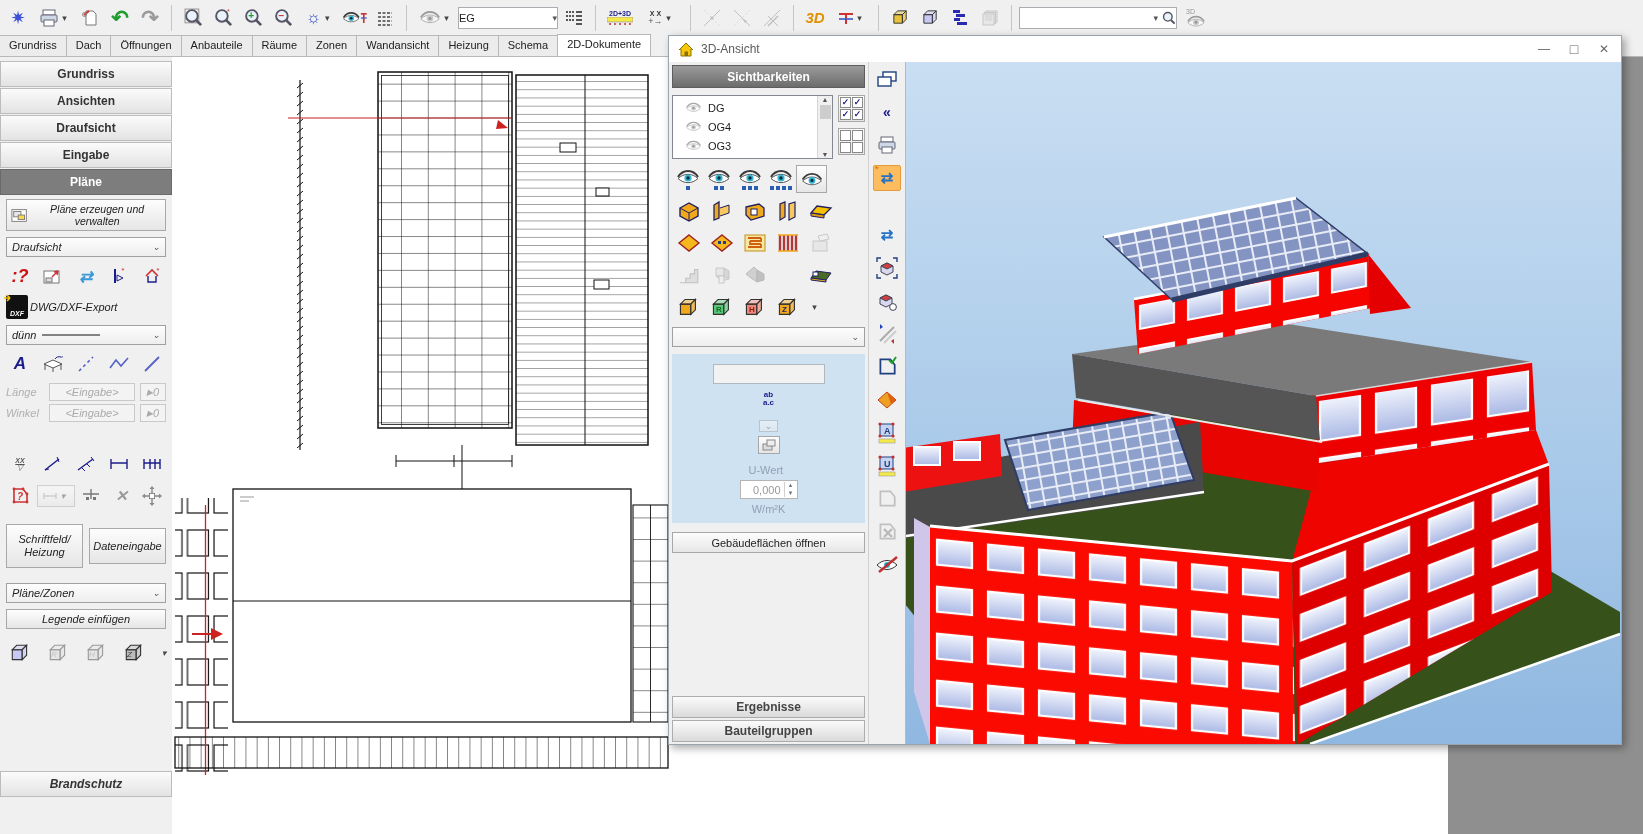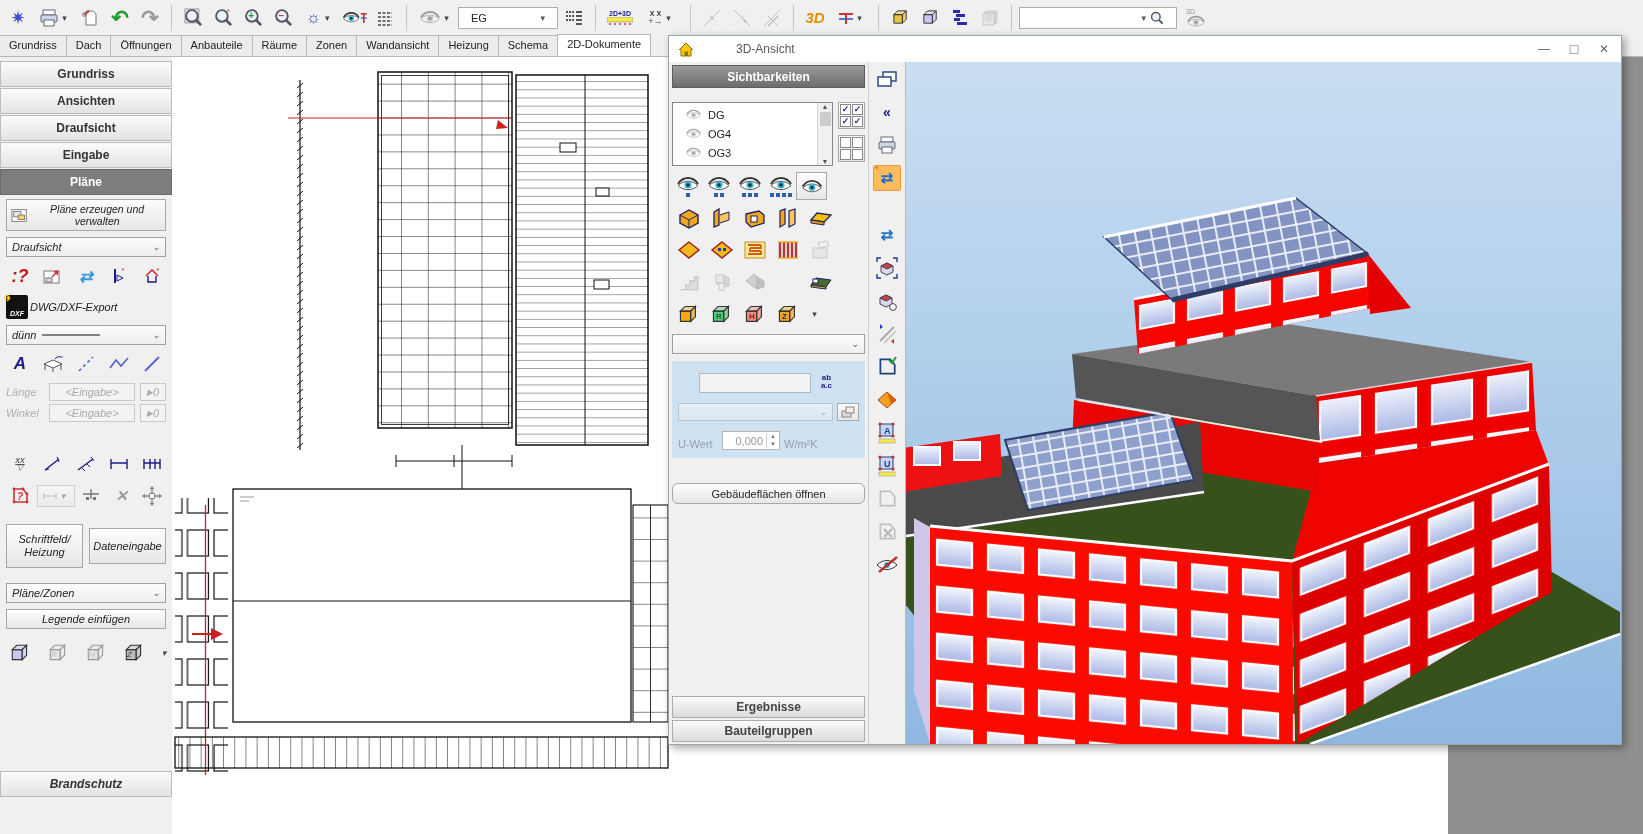--- a/index.html
+++ b/index.html
@@ -7,21 +7,21 @@
   *{box-sizing:border-box;}
   
   #toolbar{position:absolute;left:0;top:0;width:1643px;height:35px;background:#f0f0f0;
     display:flex;align-items:center;padding:0 4px;gap:2px;}
   .tbtn{width:28px;height:28px;display:flex;align-items:center;justify-content:center;
     border:1px solid transparent;border-radius:2px;position:relative;flex:none;}
   .tsep{width:1px;height:26px;background:#c6c6c6;margin:0 5px;flex:none;}
   .drop{font-size:9px;color:#444;margin-left:1px;flex:none;width:10px;text-align:center;}
   .glyph{font-size:18px;line-height:1;}
   .combo{height:22px;background:#fff;border:1px solid #abadb3;display:flex;align-items:center;
-    padding:0 12px;font-size:11px;color:#222;position:relative;flex:none;}
+    padding:0 0;font-size:11px;color:#222;position:relative;flex:none;}
   .combo .carr{margin-left:auto;font-size:9px;color:#555;padding-left:6px;}
   .stack{display:flex;flex-direction:column;align-items:center;line-height:1;}
   .grayed{opacity:.45;filter:grayscale(1);}
   
   #tabbar{position:absolute;left:0;top:35px;width:1643px;height:22px;background:#f0f0f0;
     display:flex;align-items:flex-end;border-bottom:1px solid #b8b8b8;}
   .tab{padding:3px 9px 3px;border:1px solid #b8b8b8;border-bottom:none;background:#ececec;
     margin-left:-1px;font-size:11px;color:#222;height:21px;flex:none;}
   .tab.active{background:#fff;height:22px;position:relative;z-index:2;}
   
@@ -40,33 +40,33 @@
   .sel .carr{margin-left:auto;font-size:9px;color:#555;}
   .inp-dis{background:#f3f3f3;border:1px solid #c9c9c9;color:#aaa;height:18px;
     display:flex;align-items:center;justify-content:center;font-size:11px;}
   .lbl-dis{color:#b0b0b0;font-size:11px;}
   
   #canvas{position:absolute;left:172px;top:57px;width:1276px;height:777px;background:#fff;}
   #mdi-gray{position:absolute;left:1448px;top:57px;width:195px;height:777px;background:#8f8f8f;}
   
   #win3d{position:absolute;left:668px;top:35px;width:954px;height:710px;background:#f0f0f0;
     border:1px solid #9aa4ae;box-shadow:3px 3px 8px rgba(0,0,0,.35);display:flex;flex-direction:column;}
-  #titlebar{height:26px;background:#fff;display:flex;align-items:center;padding:0 2px 0 8px;flex:none;gap:35px;}
+  #titlebar{height:26px;background:#fff;display:flex;align-items:center;padding:0 2px 0 8px;flex:none;}
   #titlebar .ttl{color:#5a5a5a;font-size:12px;margin-left:6px;}
   .wbtn{width:30px;height:22px;display:flex;align-items:center;justify-content:center;
     color:#666;font-size:12px;}
   #wincontent{flex:1;display:flex;min-height:0;}
   #panel3d{width:200px;background:#f0f0f0;display:flex;flex-direction:column;
     padding:3px 3px 2px;border-right:1px solid #d0d0d0;}
   .hdr-dark{height:23px;background:linear-gradient(#9b9b9b,#6c6c6c);border:1px solid #5d5d5d;
     color:#fff;font-weight:bold;font-size:12px;display:flex;align-items:center;justify-content:center;}
   .hdr-lite{height:22px;background:linear-gradient(#fbfbfb,#dadada);border:1px solid #adadad;
     color:#444;font-weight:bold;font-size:12px;display:flex;align-items:center;justify-content:center;
     margin-top:2px;}
-  #layerrow{display:flex;margin-top:14px;gap:5px;}
+  #layerrow{display:flex;margin-top:7px;gap:5px;}
   #layerbox{flex:1;background:#fff;border:1px solid #828790;height:64px;display:flex;}
   #layeritems{flex:1;padding:2px 0 0 12px;}
   .layer{display:flex;align-items:center;height:19px;gap:6px;font-size:11px;}
   #lscroll{width:15px;background:#f0f0f0;border-left:1px solid #d5d5d5;display:flex;
     flex-direction:column;align-items:center;font-size:7px;color:#555;}
   #lscroll .thumb{width:11px;height:14px;background:#cdcdcd;margin:2px 0;}
   .minicol{display:flex;flex-direction:column;gap:6px;}
   .gridbtn{width:27px;height:27px;display:grid;grid-template-columns:11px 11px;
     grid-template-rows:11px 11px;gap:1px;align-content:center;justify-content:center;}
   .cb{width:11px;height:11px;border:1px solid #8a8a8a;background:#fff;font-size:9px;
@@ -74,28 +74,28 @@
   #eyerow{display:flex;margin-top:6px;}
   .eyebtn{width:31px;height:28px;display:flex;flex-direction:column;align-items:center;
     justify-content:center;gap:1px;}
   .dots{display:flex;gap:2px;height:4px;}
   .dots i{width:4px;height:4px;background:#2a5fb0;display:block;}
   .igrid-row{display:flex;margin-top:4px;}
   .icell{width:33px;height:28px;display:flex;align-items:center;justify-content:center;flex:none;}
   #emptycombo{margin-top:6px;}
   #bluepanel{margin-top:7px;background:#cfe2f1;padding:10px 6px 8px;display:flex;
     flex-direction:column;gap:10px;}
-  .bp-row{display:flex;align-items:flex-end;gap:4px;}
+  .bp-row{display:flex;align-items:center;gap:4px;flex-direction:column;}
   #fmtbtn{width:24px;height:22px;display:flex;flex-direction:column;align-items:center;
     line-height:1;color:#1b1b8c;font-size:8px;font-weight:bold;justify-content:center;}
   .spin{width:58px;height:19px;background:#fff;border:1px solid #b5b5b5;display:flex;align-items:center;}
   .spin .v{flex:1;text-align:right;padding-right:3px;color:#9a9a9a;}
   .spin .ud{width:13px;border-left:1px solid #cfcfcf;display:flex;flex-direction:column;
     align-items:center;font-size:6px;color:#777;line-height:1.2;}
-  #opensurf{margin-top:25px;height:21px;font-size:11px;border-radius:6px;}
+  #opensurf{margin-top:9px;height:21px;font-size:11px;}
   #paneltools{width:36px;background:#f0f0f0;display:flex;flex-direction:column;align-items:center;
     padding-top:4px;gap:7px;flex:none;}
   .vbtn{width:28px;height:26px;display:flex;align-items:center;justify-content:center;position:relative;}
   .vbtn.activeOrange{background:#fdbd5e;border:1px solid #e59b3c;border-radius:2px;}
   #viewport{flex:1;position:relative;overflow:hidden;border-left:1px solid #b9b9b9;}
   #viewport svg{display:block;}
   
   #brand-wrap{margin-top:auto;}
   
   .navy{color:#1b1b8c;} .red{color:#cc1111;}

